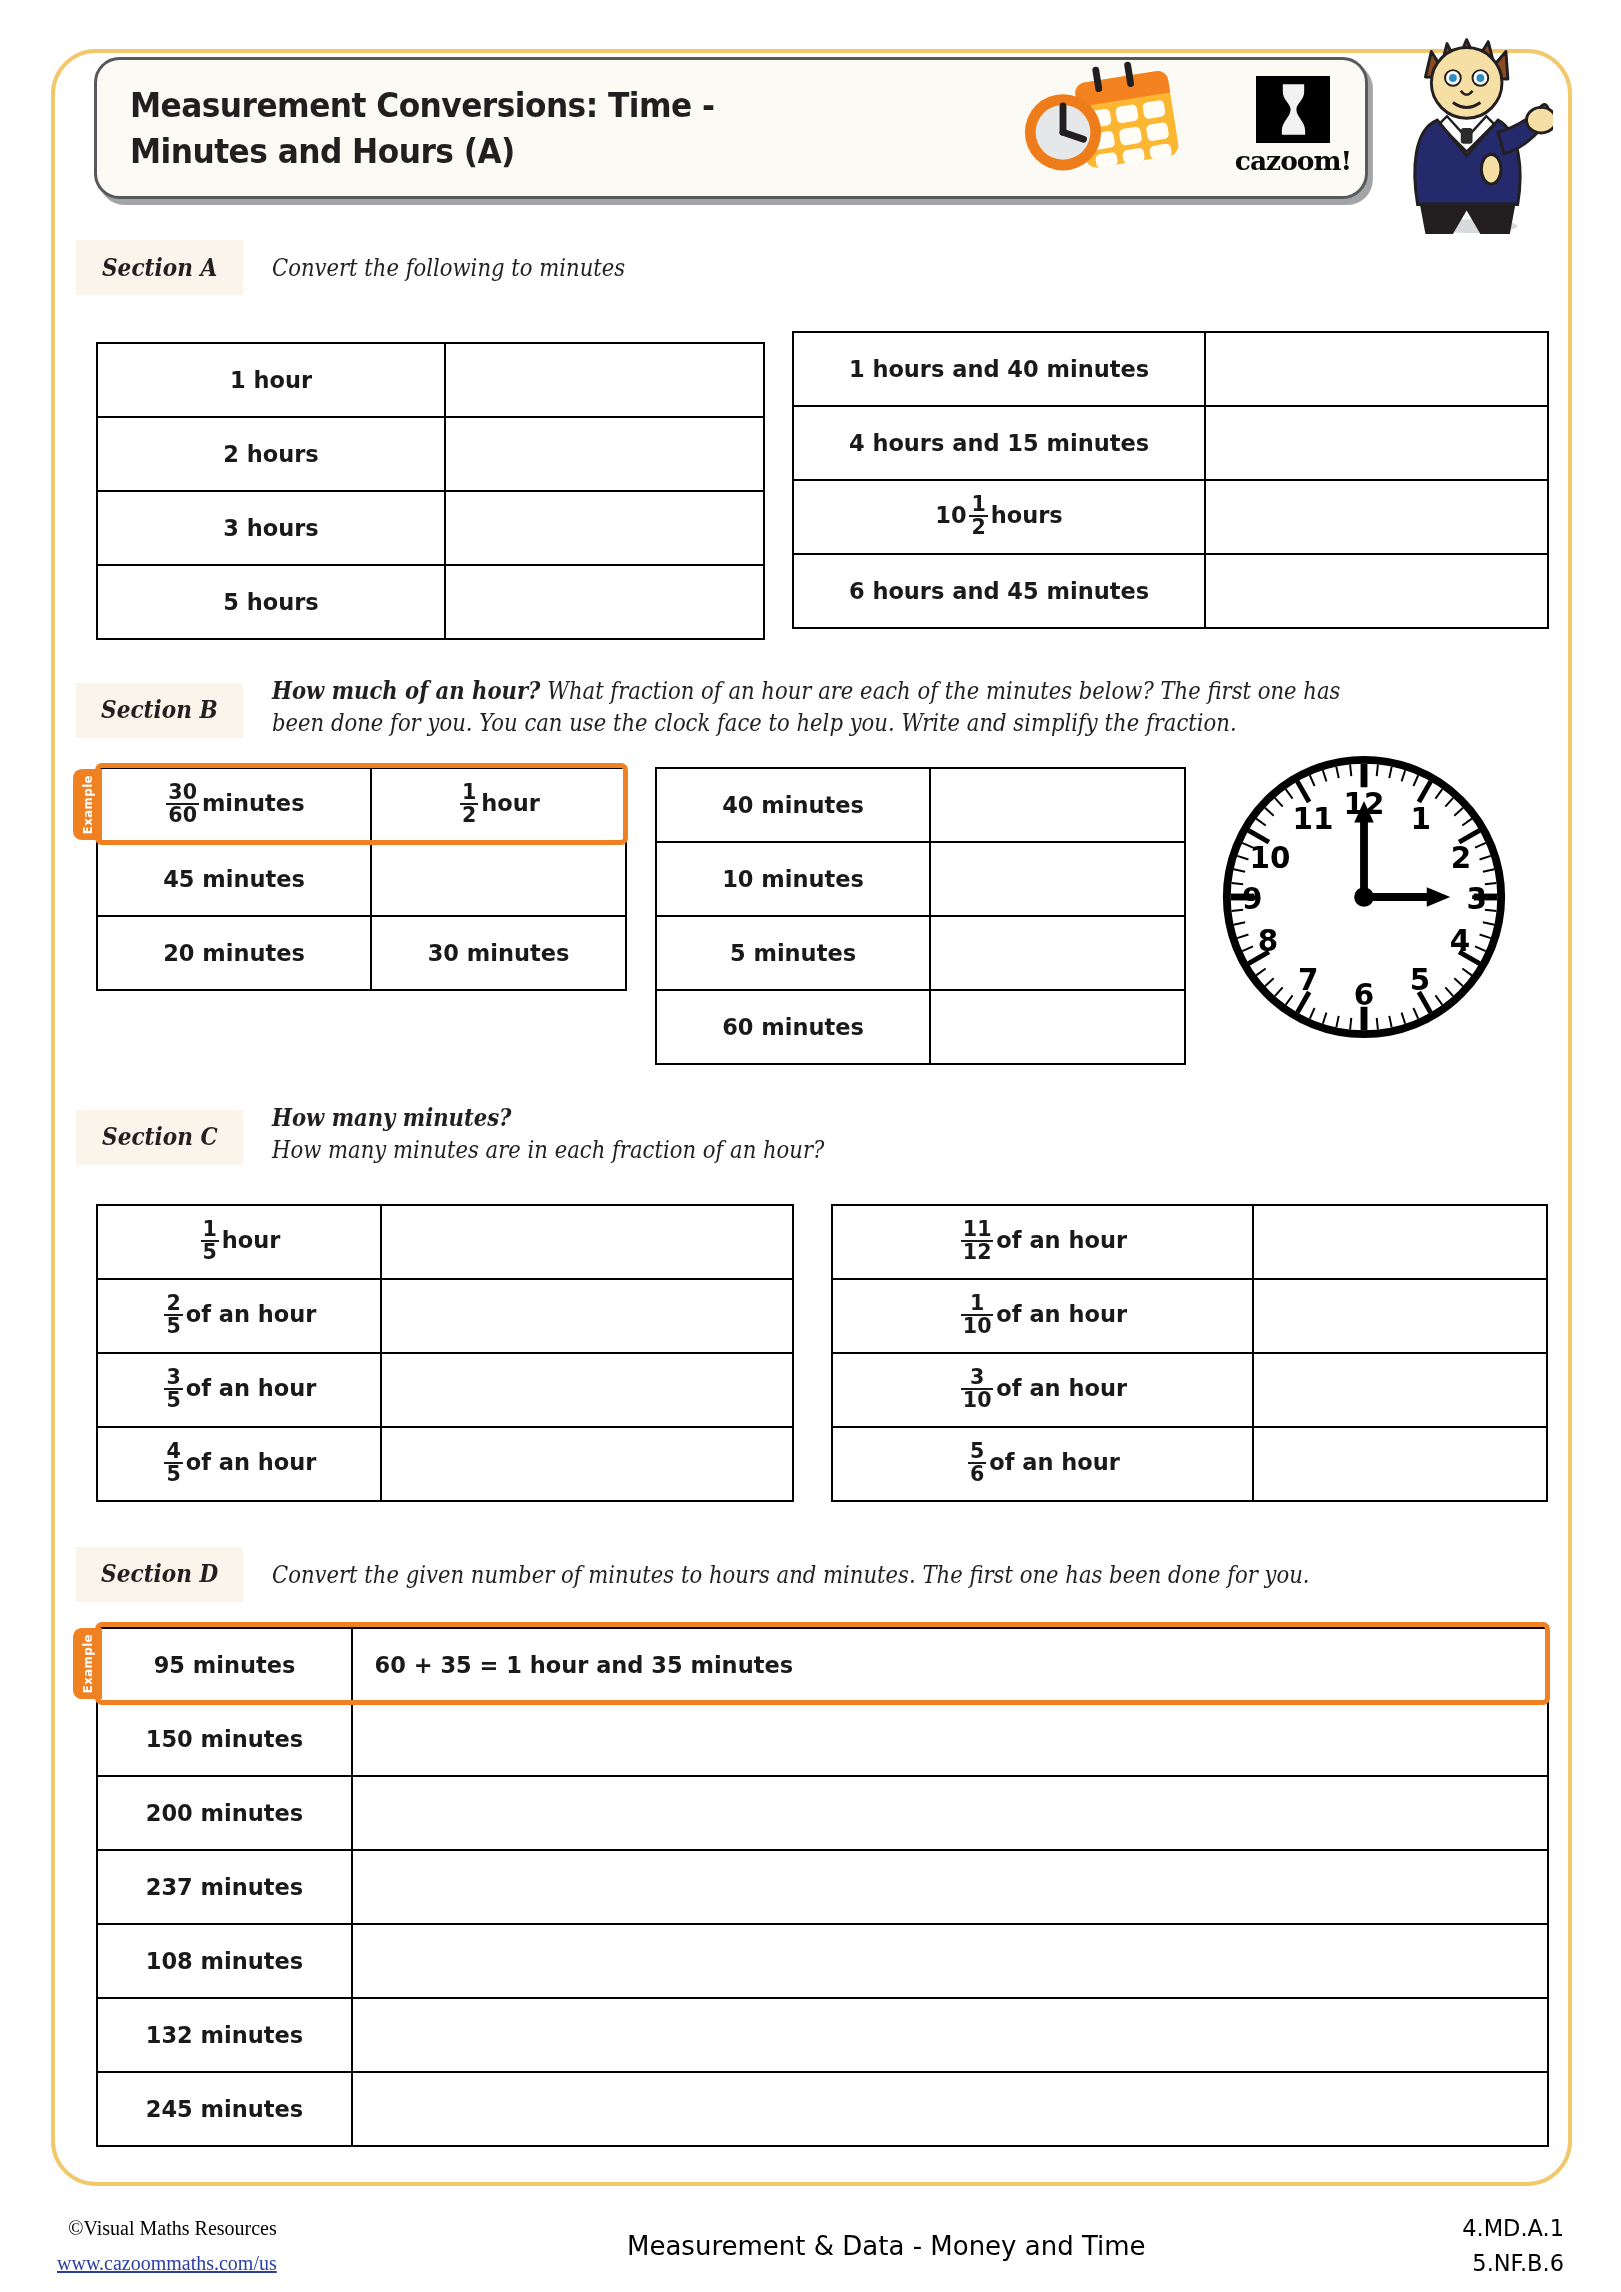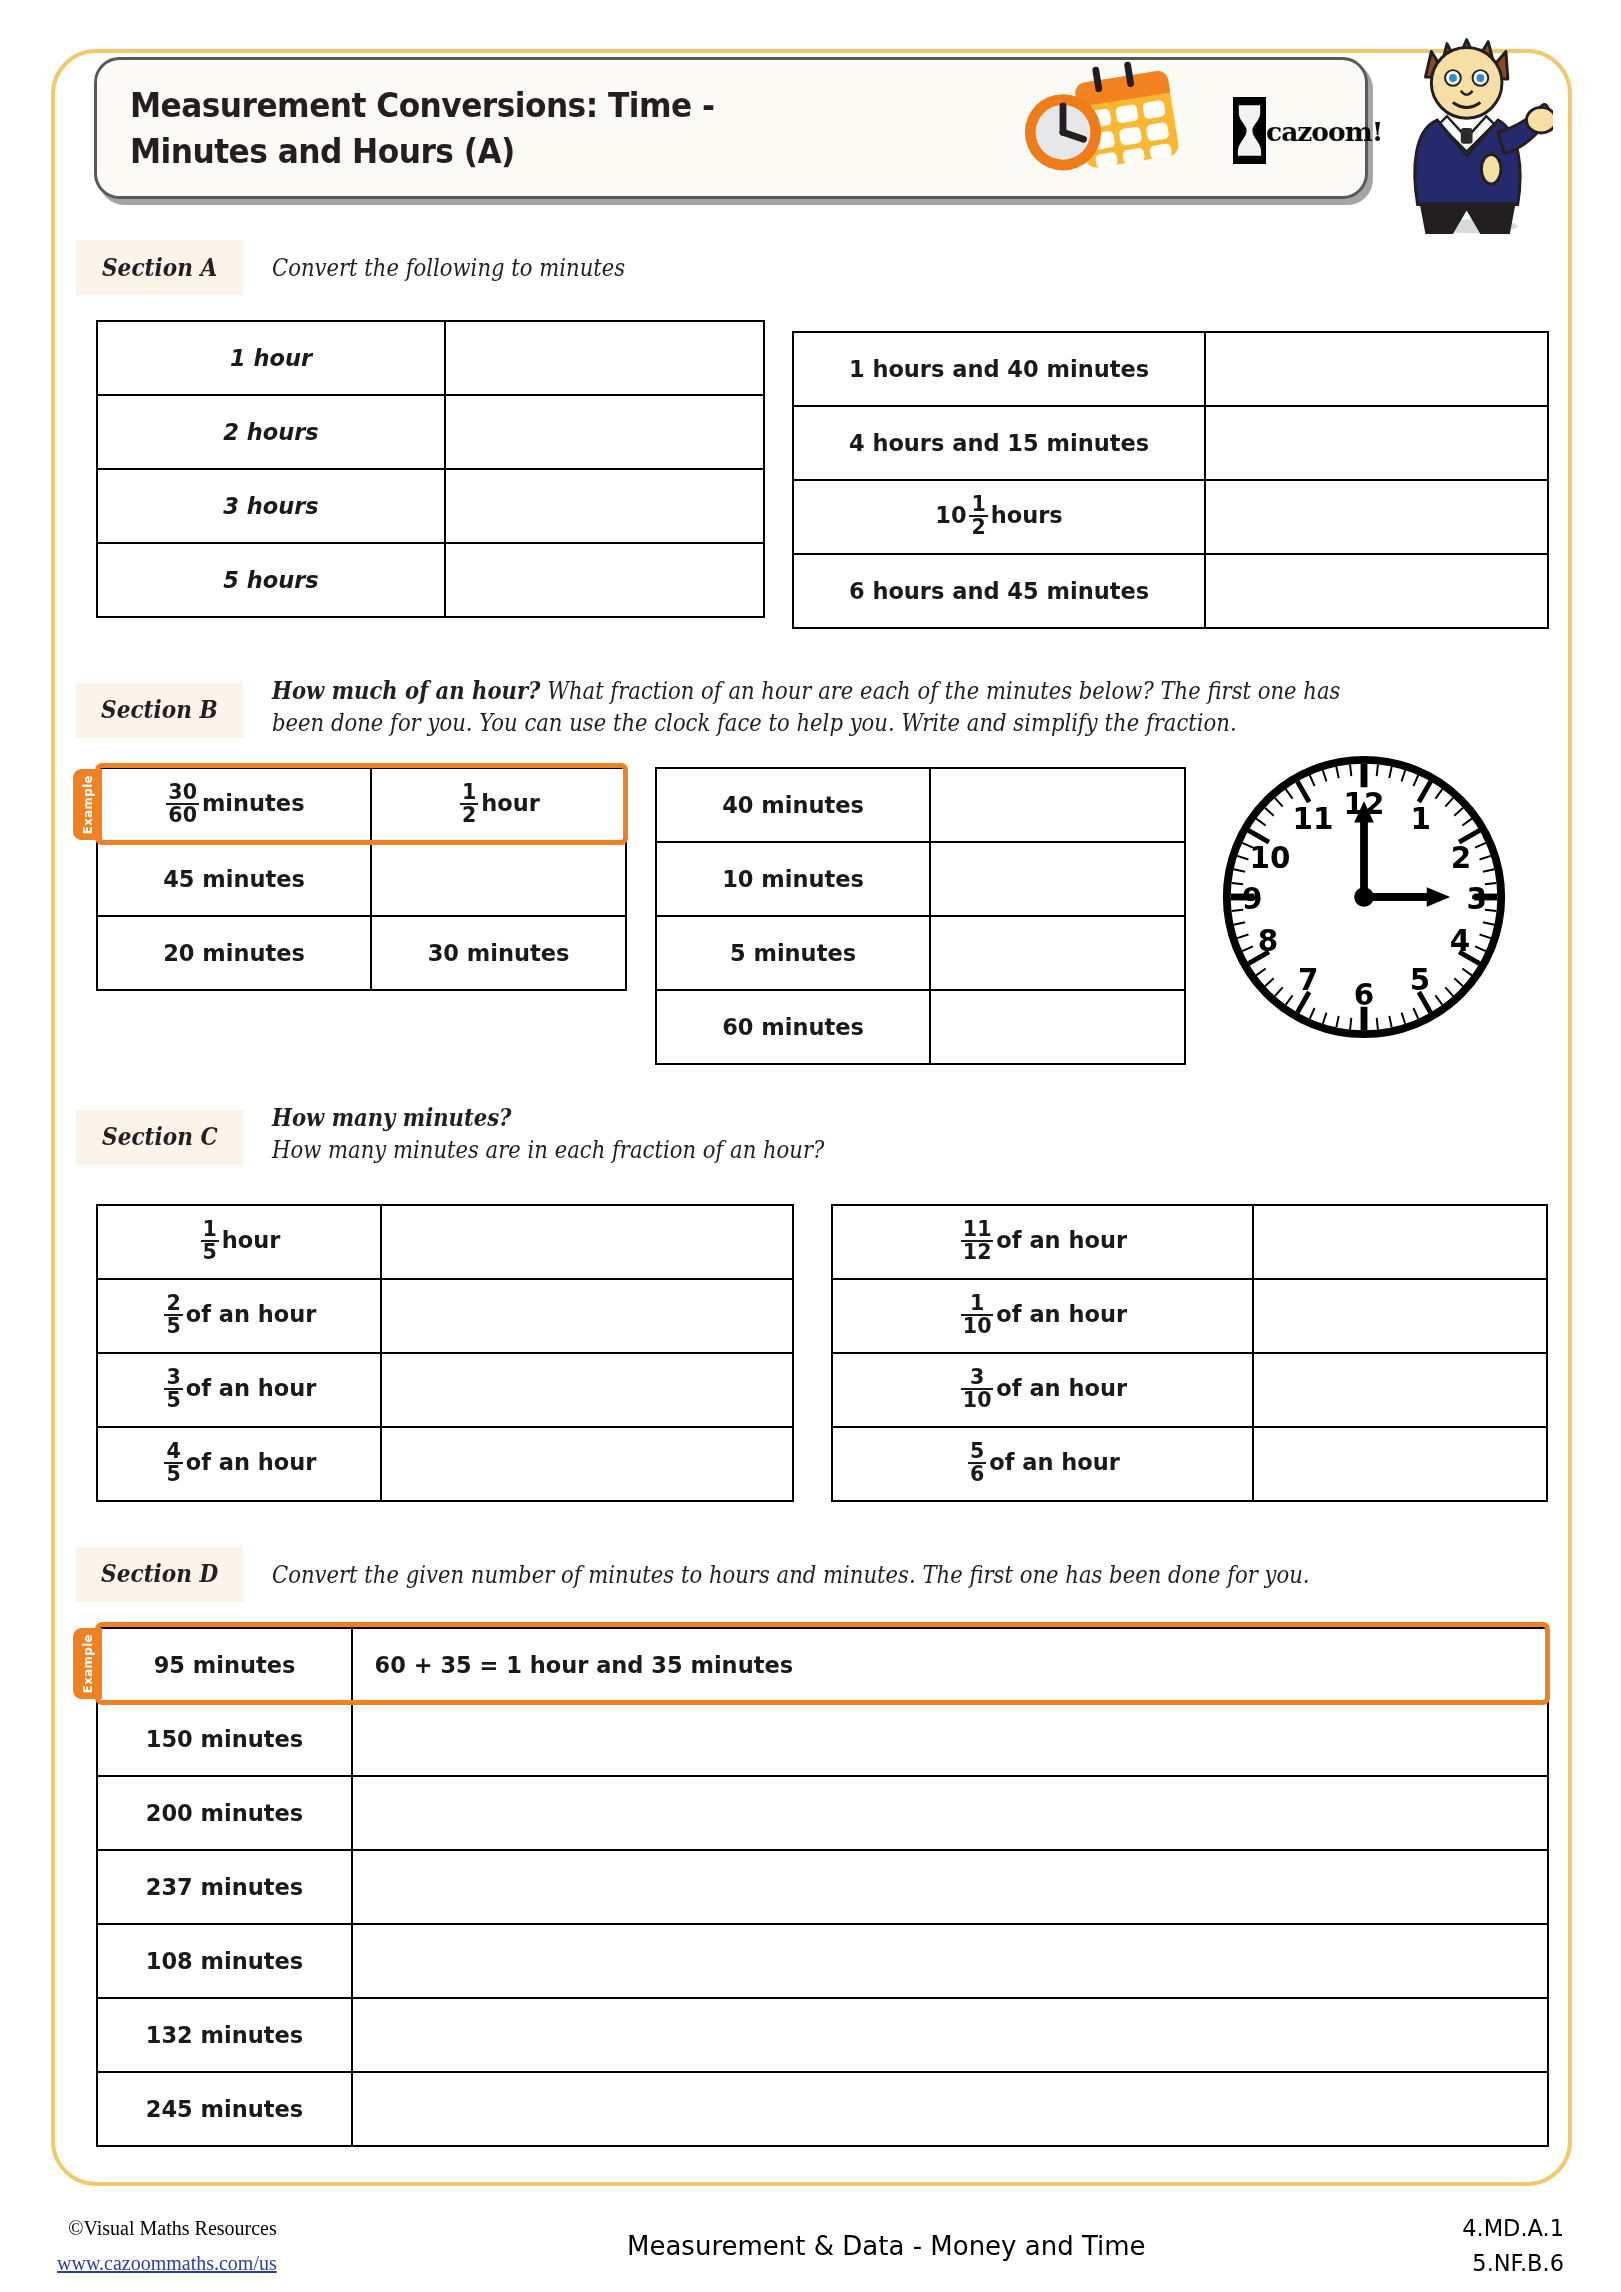--- a/index.html
+++ b/index.html
@@ -53,21 +53,21 @@
     transform-origin: left top;
     white-space: pre-line;
   }
 
   
   .clockcal { position: absolute; left: 1019px; top: 51px; width: 176px; height: 147px; }
   
   .cazoom-logo {
     position: absolute; left: 1233px; top: 76px;
     width: 120px; height: 108px;
-    display: flex; flex-direction: row; align-items: center; justify-content: flex-start;
+    display: flex; flex-direction: column; align-items: center; justify-content: flex-start;
   }
   .cazoom-mark {
     width: 74px; height: 67px; background: #000;
     display: flex; align-items: center; justify-content: center;
   }
   .cazoom-word {
     font-family: "DejaVu Serif", serif;
     font-weight: 700; font-size: 26.5px; color: #0a0a0a;
     letter-spacing: -1px; margin-top: 2px;
   }
@@ -250,21 +250,21 @@
     <path d="M24 184 L122 184 L116 216 L86 216 L72 192 L58 216 L30 216 Z" fill="#231F20"></path>
   </svg>
 
   <div class="section-head" style="left:76px; top:240px; width:1470px; height:59px;">
     <div class="section-chip">
       <span>Section A</span>
     </div>
     <div class="section-instr" style="top:11.8px;">Convert the following to minutes</div>
   </div>
 
-  <table class="tbl" style="left:96px; top:320px; width:667px;font-style:italic;">
+  <table class="tbl" style="left:96px; top:342px; width:667px;">
     <colgroup>
         <col style="width:348px">
         <col style="width:319px">
       </colgroup>
     <tbody>
       <tr>
         <td>1 hour</td>
         <td class="blank"></td>
       </tr>
       <tr>

